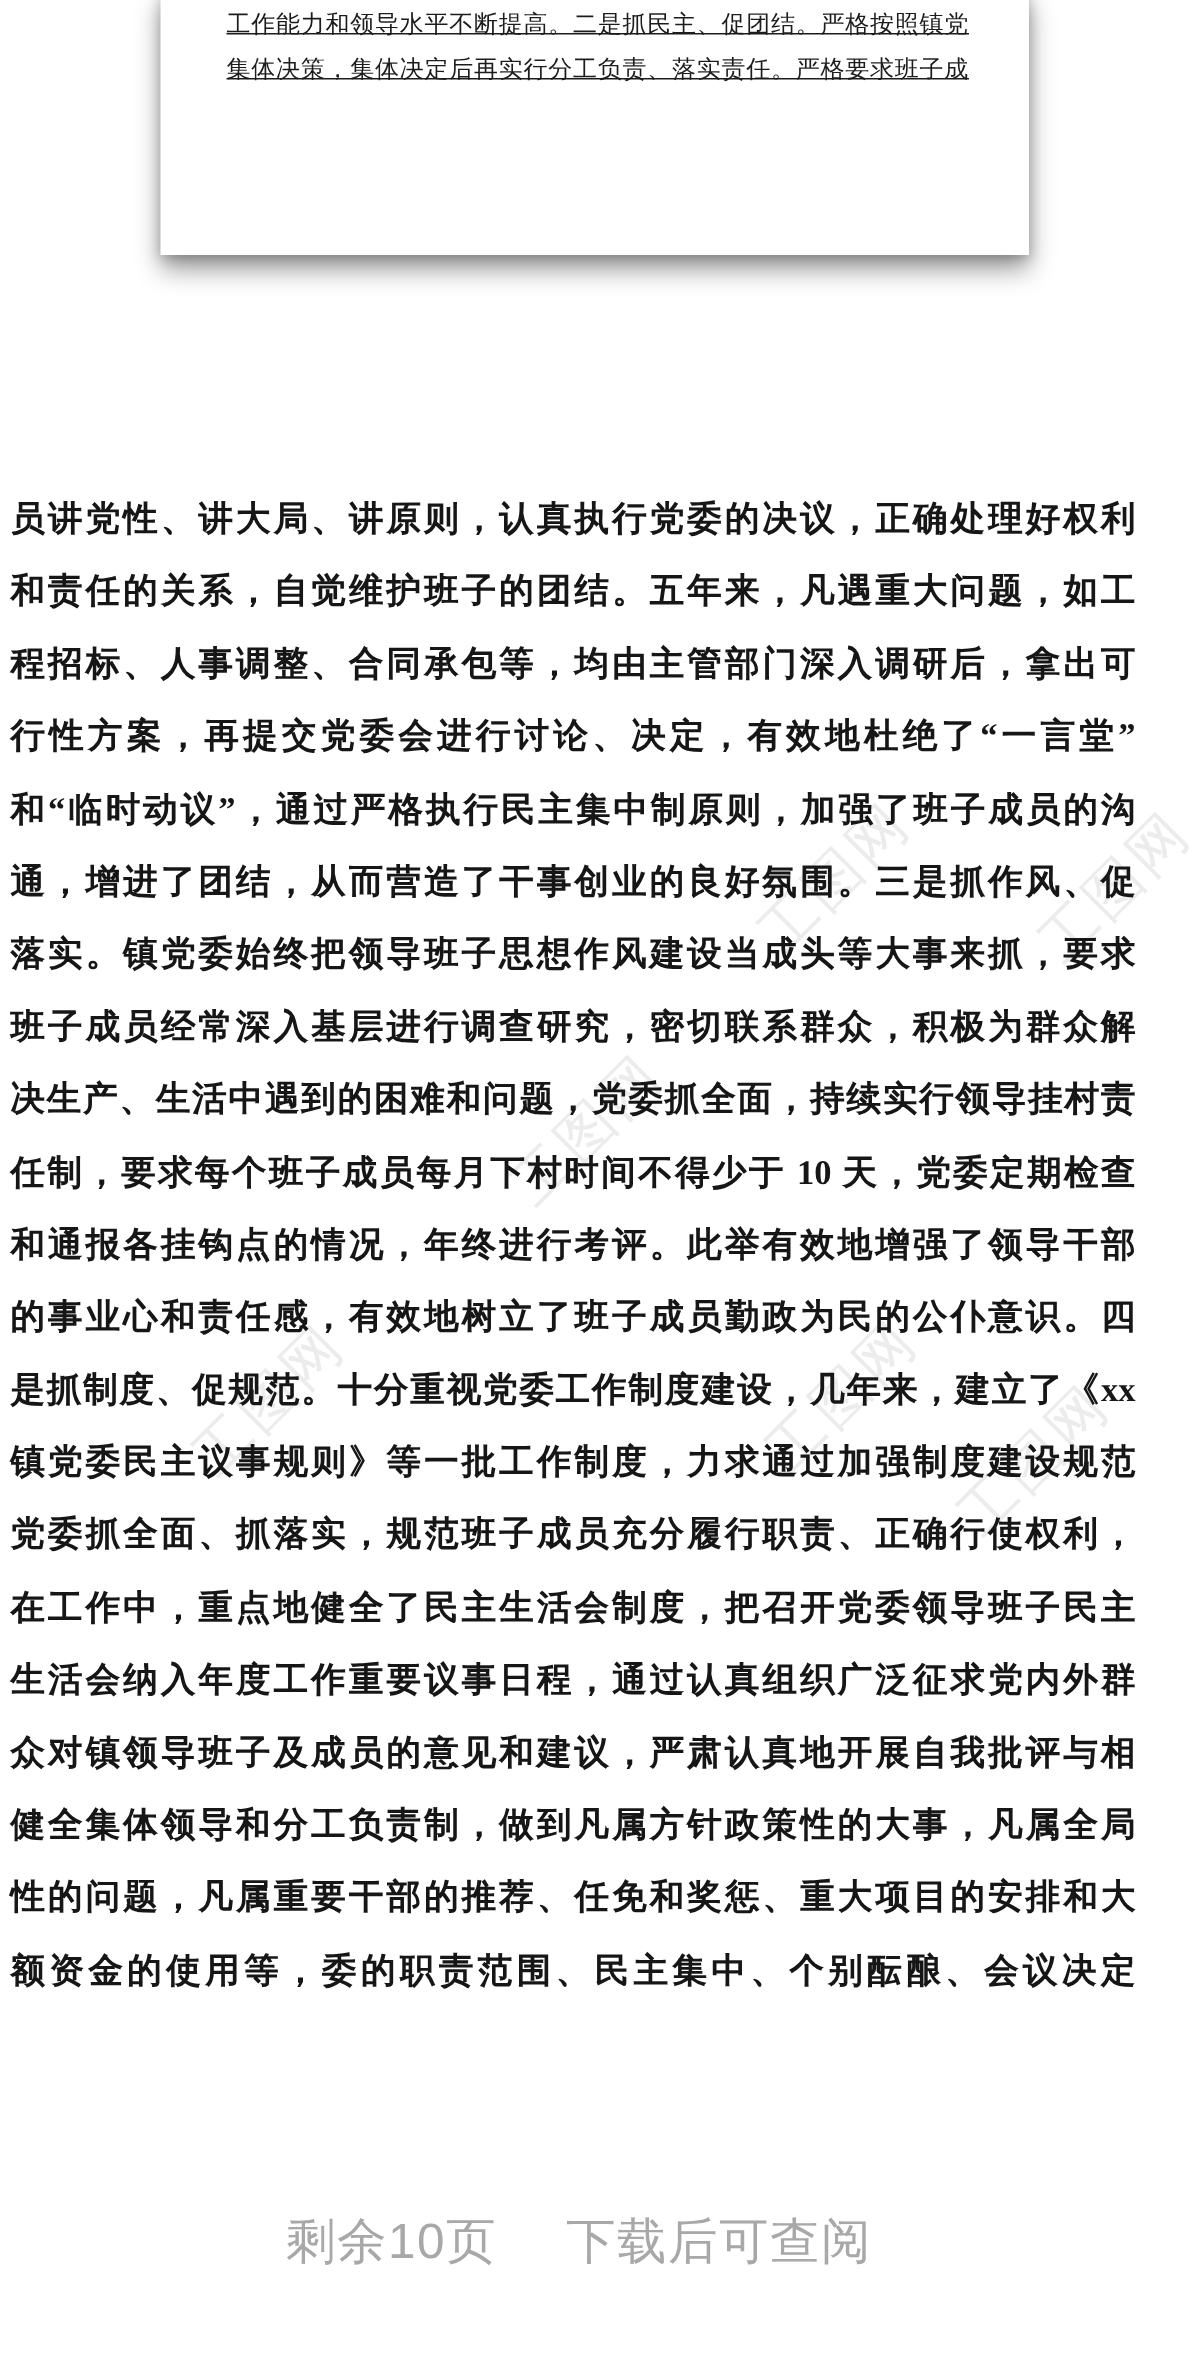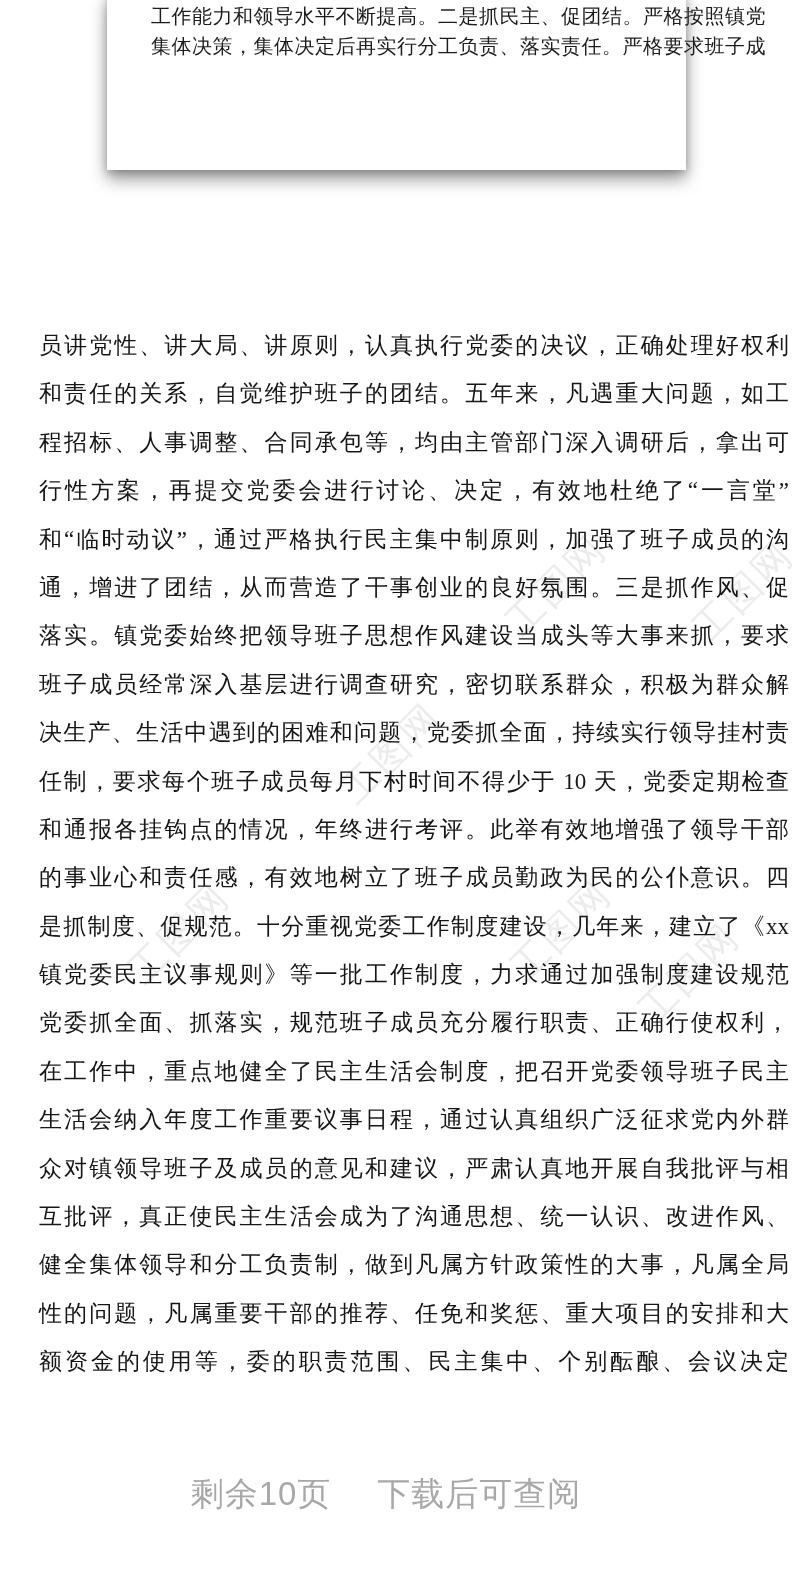--- a/index.html
+++ b/index.html
@@ -27,27 +27,28 @@
     top: -6px;
     width: 579px;
     height: 176px;
     background: #ffffff;
     box-shadow: 0 9px 16px rgba(0,0,0,0.40), 0 2px 8px rgba(0,0,0,0.22);
     box-sizing: border-box;
     padding: 8px 42px 0 44px;
     z-index: 3;
   }
   .card-line {
-    font-size: 20px;
+    font-size: 16px;
     line-height: 29.5px;
     color: #1c1c1c;
     text-align: justify;
     text-align-last: justify;
     white-space: nowrap;
     letter-spacing: 0.5px;
+    text-decoration: underline;
   }
 
   
   .wm {
     position: absolute;
     font-size: 38px;
     letter-spacing: 3px;
     color: rgba(120,120,120,0.14);
     transform: rotate(-45deg);
     transform-origin: center;
@@ -59,25 +60,26 @@
   .wm1 { left: 495px; top: 560px; }
   .wm2 { left: 682px; top: 566px; }
   .wm3 { left: 330px; top: 728px; }
   .wm4 { left: 118px; top: 908px; }
   .wm5 { left: 500px; top: 905px; }
   .wm6 { left: 628px; top: 948px; }
 
   
   .body-text {
     position: absolute;
-    left: 39px;
+    left: 7px;
     top: 322px;
     width: 750px;
     z-index: 1;
     color: #161616;
+    font-weight: bold;
   }
   .body-line {
     font-size: 23px;
     line-height: 48.4px;
     height: 48.4px;
     text-align: justify;
     text-align-last: justify;
     white-space: nowrap;
     color: #161616;
   }
@@ -130,21 +132,20 @@
       <div class="body-line">决生产、生活中遇到的困难和问题，党委抓全面，持续实行领导挂村责</div>
       <div class="body-line">任制，要求每个班子成员每月下村时间不得少于 10 天，党委定期检查</div>
       <div class="body-line">和通报各挂钩点的情况，年终进行考评。此举有效地增强了领导干部</div>
       <div class="body-line">的事业心和责任感，有效地树立了班子成员勤政为民的公仆意识。四</div>
       <div class="body-line">是抓制度、促规范。十分重视党委工作制度建设，几年来，建立了《xx</div>
       <div class="body-line">镇党委民主议事规则》等一批工作制度，力求通过加强制度建设规范</div>
       <div class="body-line">党委抓全面、抓落实，规范班子成员充分履行职责、正确行使权利，</div>
       <div class="body-line">在工作中，重点地健全了民主生活会制度，把召开党委领导班子民主</div>
       <div class="body-line">生活会纳入年度工作重要议事日程，通过认真组织广泛征求党内外群</div>
       <div class="body-line">众对镇领导班子及成员的意见和建议，严肃认真地开展自我批评与相</div>
-      <div class="body-line">互批评，真正使民主生活会成为了沟通思想、统一认识、改进作风、</div>
       <div class="body-line">健全集体领导和分工负责制，做到凡属方针政策性的大事，凡属全局</div>
       <div class="body-line">性的问题，凡属重要干部的推荐、任免和奖惩、重大项目的安排和大</div>
       <div class="body-line">额资金的使用等，委的职责范围、民主集中、个别酝酿、会议决定</div>
     </div>
 
   <div class="footer-hint">
     <span>剩余10页</span>
     <span>下载后可查阅</span>
   </div>
 

